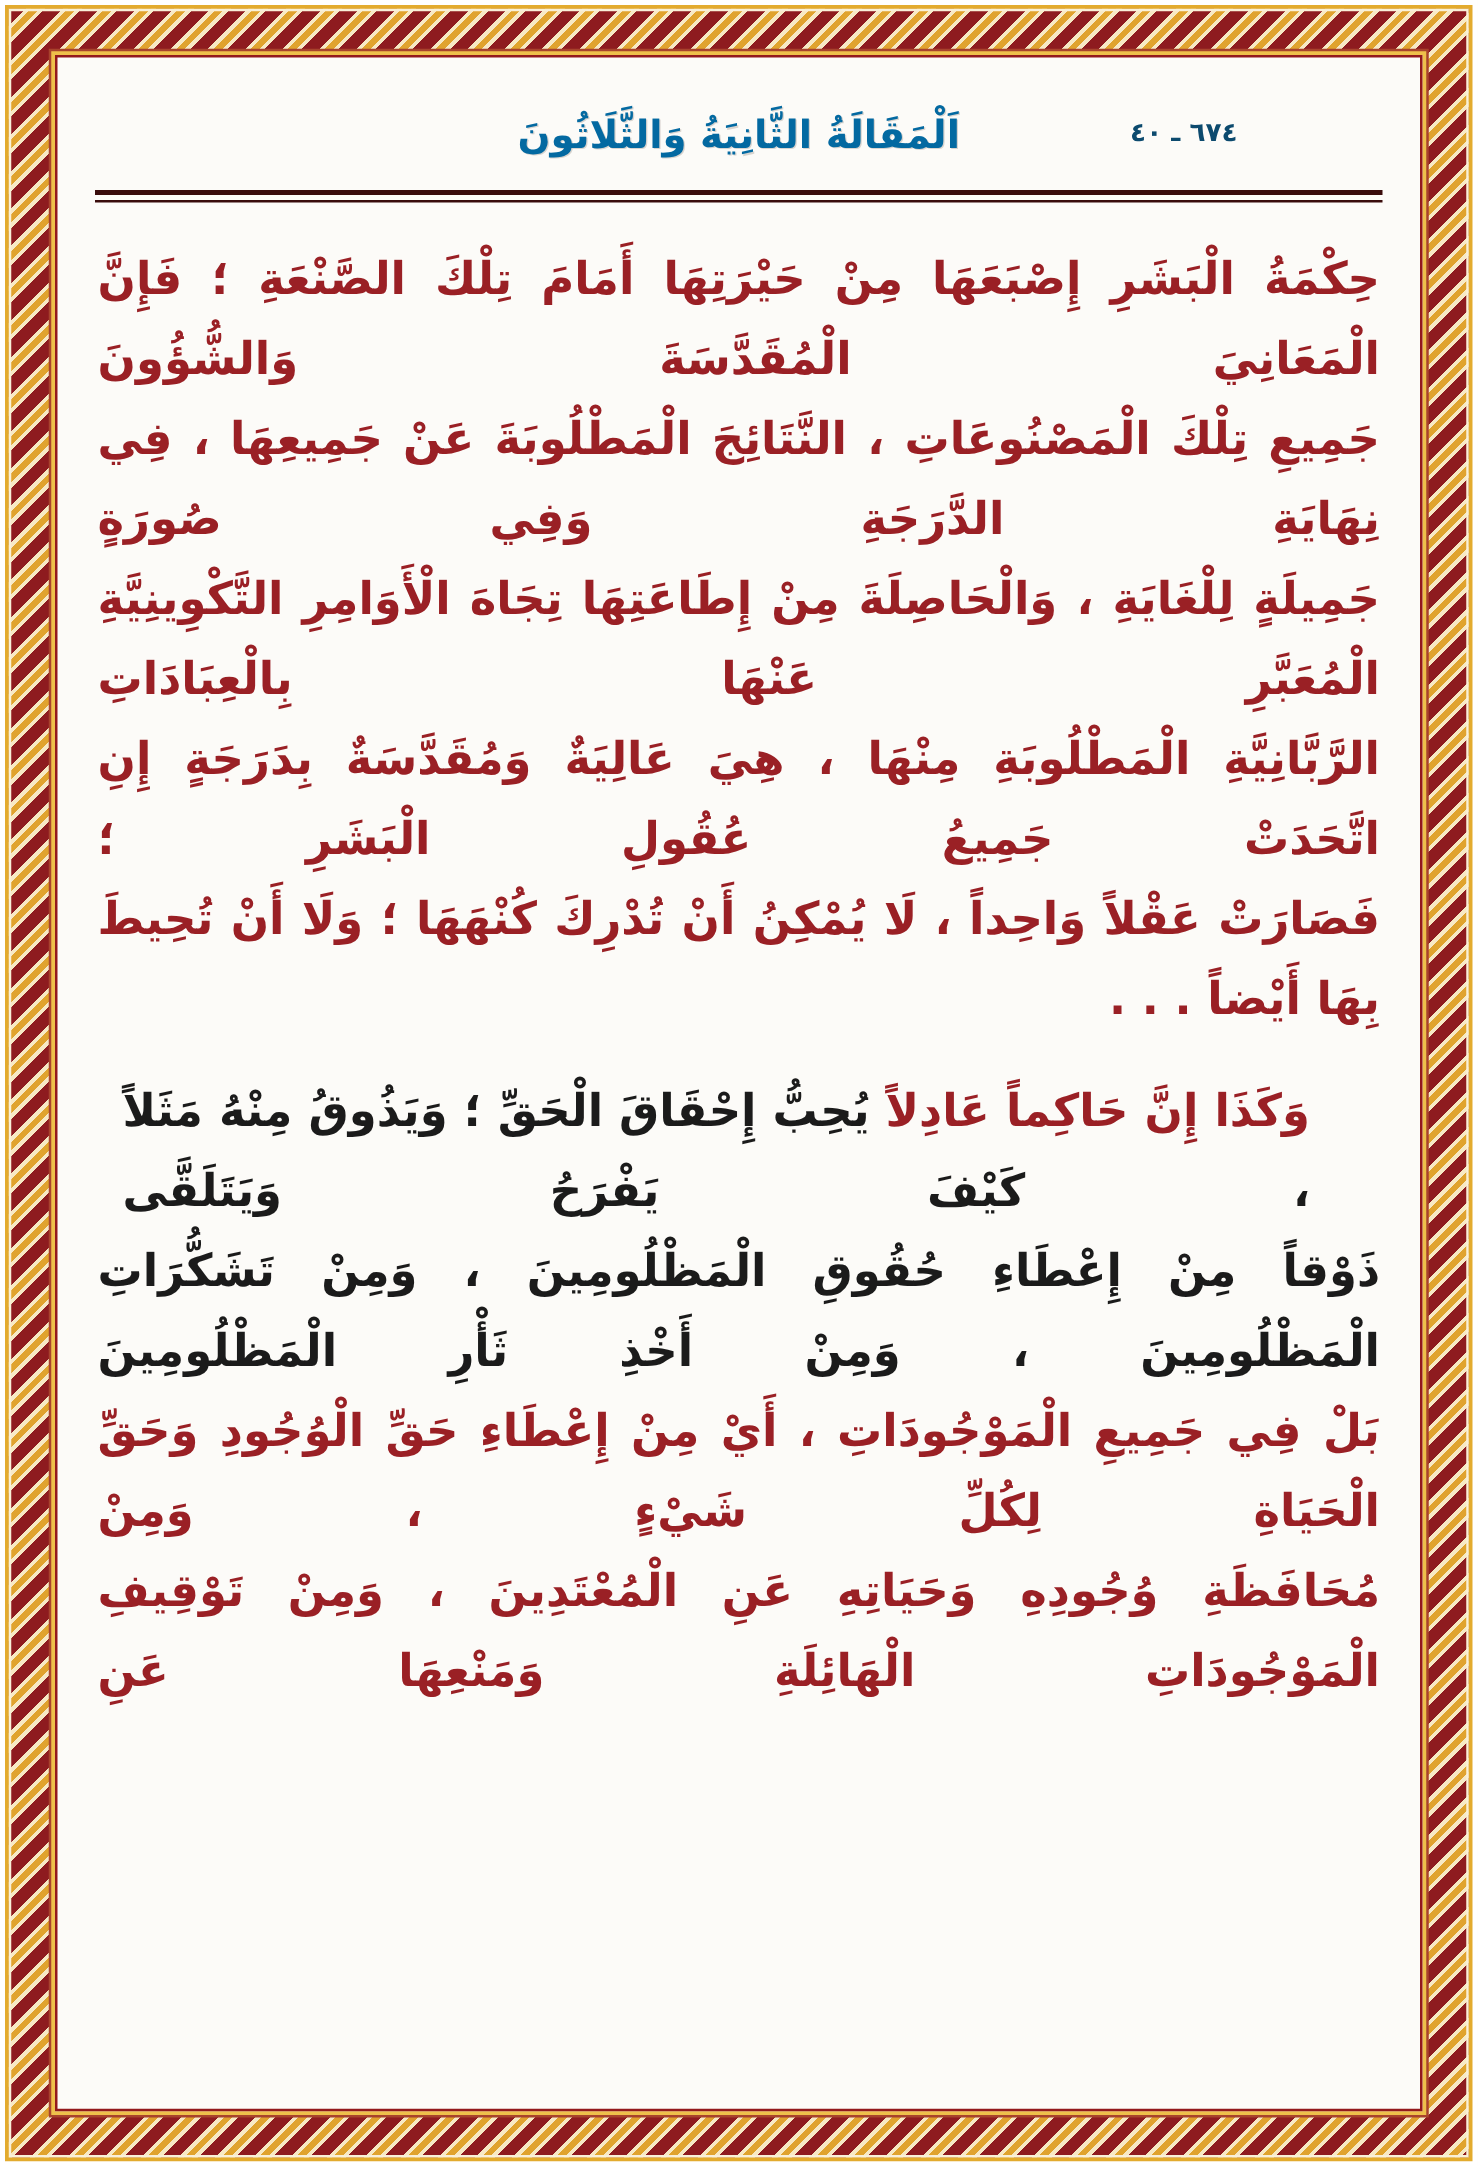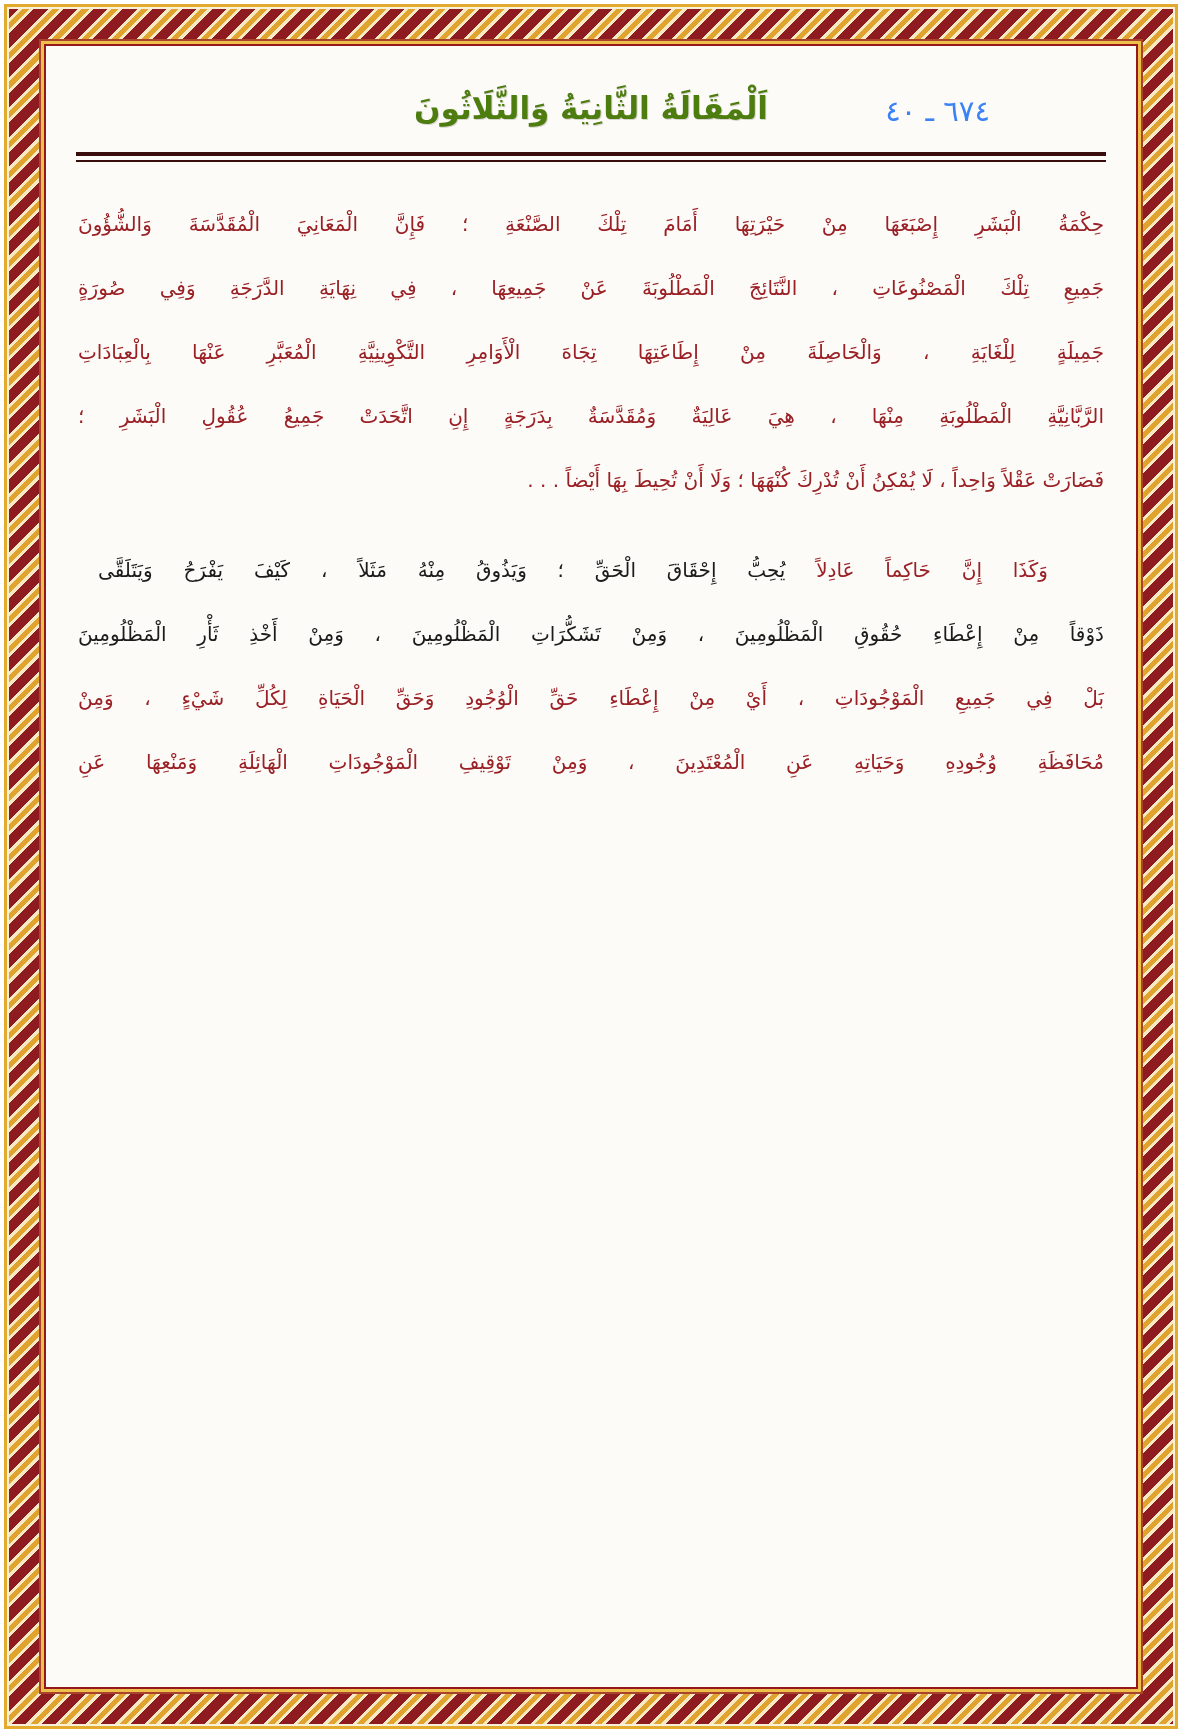--- a/index.html
+++ b/index.html
@@ -36,45 +36,45 @@
     position:relative;
     height:86px;
   }
   .page-title{
     position:absolute;
     left:0;right:0;
     text-align:center;
     top:24px;
     font-size:31px;
     font-weight:bold;
-    color:#4d7c0f;
+    color:#0369a1;
     text-shadow:1px 1px 0 #d8d4cf;
   }
   .page-number{
     position:absolute;
     right:118px;
     top:28px;
-    font-size:29px;
-    font-weight:normal;
-    color:#3b82f6;
+    font-size:21px;
+    font-weight:bold;
+    color:#0c4a6e;
   }
   .header-rule{
     height:4px;
     margin:0 2px 30px 2px;
     border-top:4px solid #3a0c0c;
     border-bottom:2px solid #3a0c0c;
   }
   .body-text{
     padding:0 4px;
   }
   .para{margin-bottom:26px;}
   .line{
     direction:rtl;
-    font-size:20px;
-    font-weight:normal;
+    font-size:36px;
+    font-weight:bold;
     line-height:64px;
     white-space:normal;
     text-align:justify;
     text-align-last:justify;
   }
   .line.last{text-align-last:right;}
   .line.indent{padding-right:56px;margin-left:20px;}
   .red{color:var(--text-red,#9a2025);}
   .black{color:var(--text-black,#1b1b1b);}
 </style>

